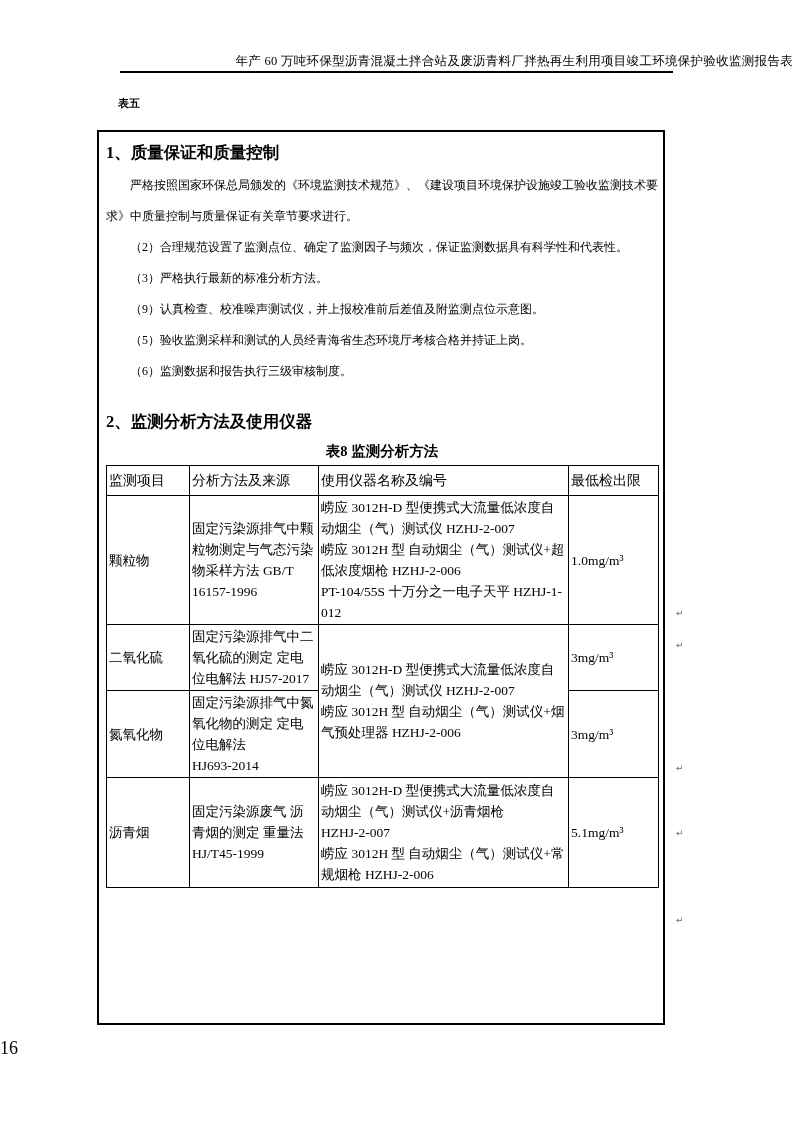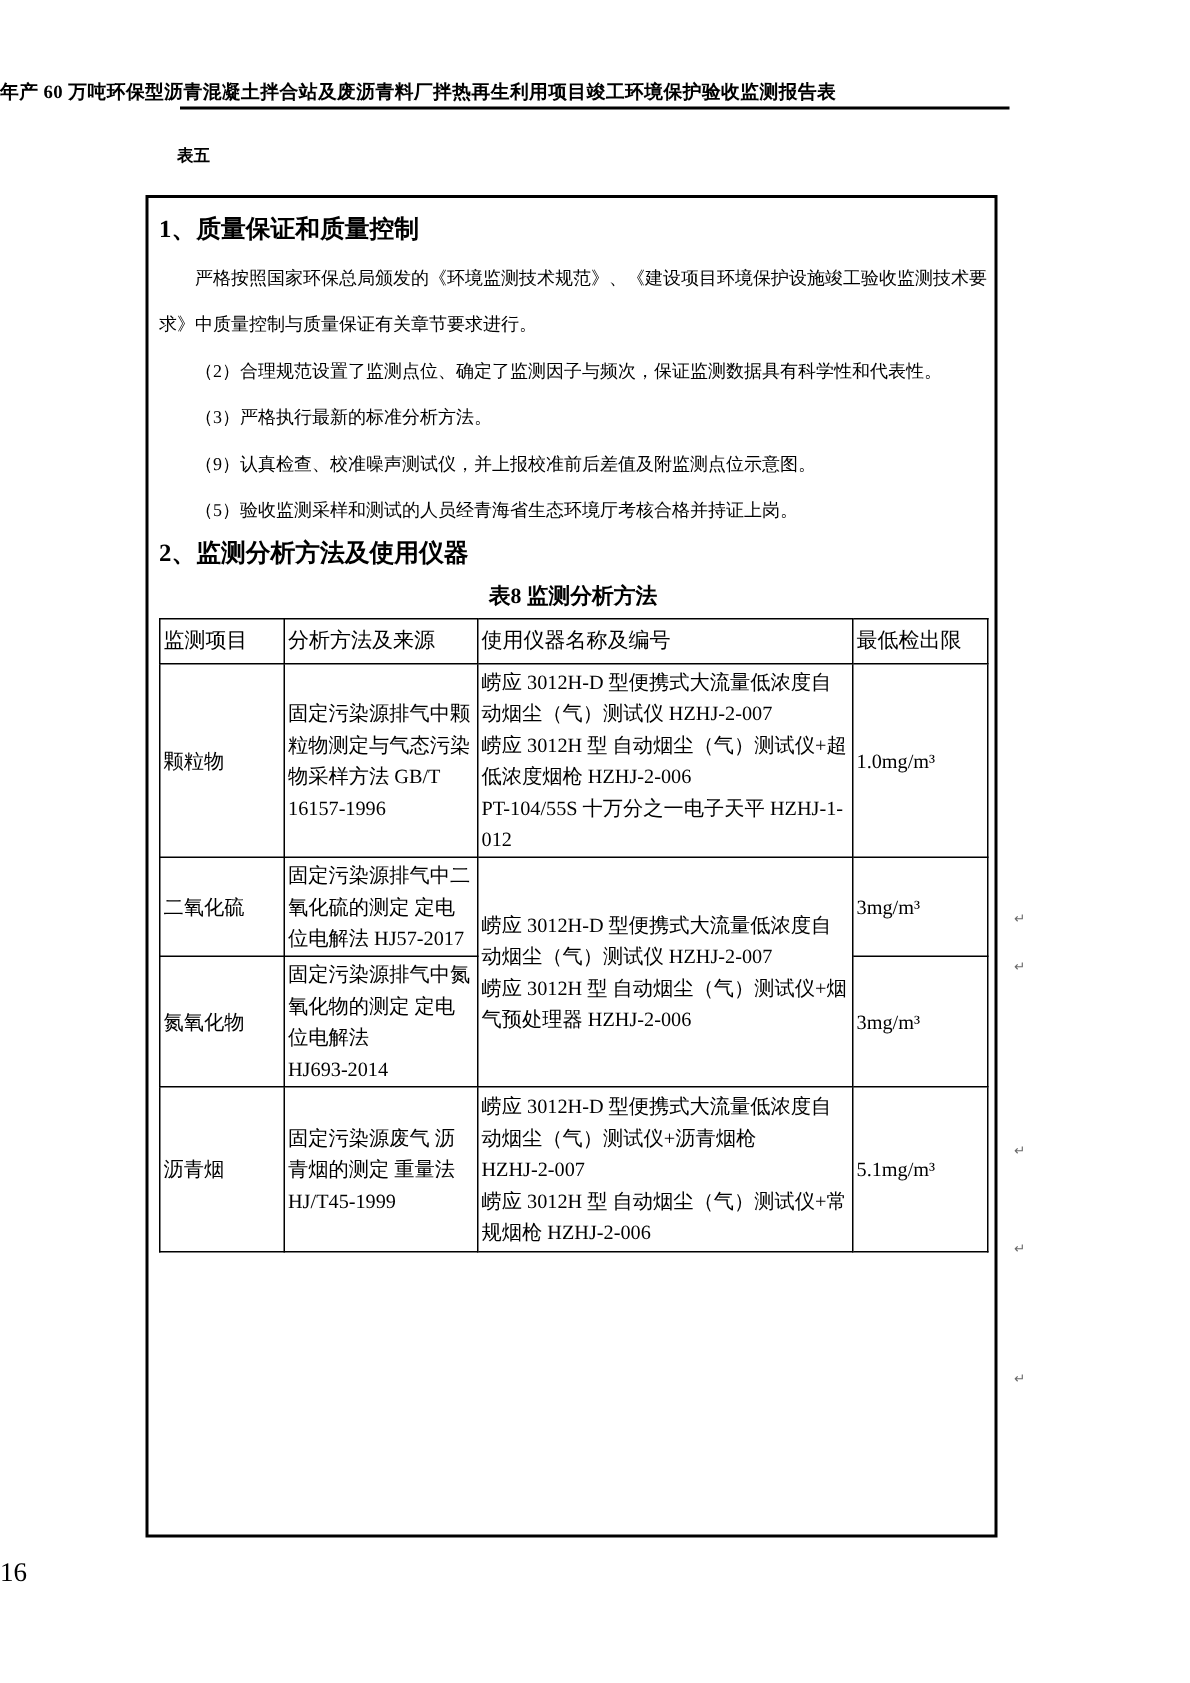--- a/index.html
+++ b/index.html
@@ -1,25 +1,25 @@
 <!DOCTYPE html>
 <html><head>
 <meta charset="utf-8">
 <style>
   html,body{margin:0;padding:0;background:#fff;}
   .page{position:relative;width:793px;height:1122px;background:#ffffff;color:#000;
         font-family:"Liberation Serif","DejaVu Serif",serif;overflow:hidden;}
-  .hdr{position:absolute;top:53px;left:0;width:100%;text-align:left;
-       font-size:12.5px;font-weight:bold;letter-spacing:0.3px;}
+  .hdr{position:absolute;top:53px;left:0;width:100%;text-align:right;
+       font-size:12.5px;font-weight:normal;letter-spacing:0.3px;}
   .hdr-rule{position:absolute;left:120px;top:71px;width:553px;height:2px;background:#000;}
   .tbl-label{position:absolute;left:118px;top:96px;font-size:11px;font-weight:bold;}
   .box{position:absolute;left:97px;top:130px;width:568px;height:895px;
        border:2px solid #000;box-sizing:border-box;padding:8px 5px 0 7px;}
   .box h2{margin:0 0 5px 0;font-size:16.5px;line-height:25px;font-weight:bold;}
-  .box h2.m2{margin-top:0;margin-bottom:4px;}
+  .box h2.m2{margin-top:22px;margin-bottom:4px;}
   .box p{margin:0;font-size:12px;line-height:31px;text-indent:2em;text-align:justify;}
   .t8-title{text-align:center;font-weight:bold;font-size:14.5px;line-height:22px;
             margin-top:6px;margin-bottom:3px;}
   table.t8{border-collapse:collapse;width:552px;table-layout:fixed;}
   .t8 th,.t8 td{border:1px solid #000;text-align:left;vertical-align:middle;
        font-size:13.5px;line-height:21px;padding:1px 2px;font-weight:normal;}
   .t8 th{font-size:14px;height:27px;}
   .pre{white-space:pre-line;}
   .r-kel td{height:122px;}
   .r-so2 td{height:62px;}
@@ -40,20 +40,21 @@
   <div class="tbl-label">表五</div>
 
   <div class="box">
 
     <h2>1、质量保证和质量控制</h2>
     <p>严格按照国家环保总局颁发的《环境监测技术规范》、《建设项目环境保护设施竣工验收监测技术要求》中质量控制与质量保证有关章节要求进行。</p>
     <p>（2）合理规范设置了监测点位、确定了监测因子与频次，保证监测数据具有科学性和代表性。</p>
     <p>（3）严格执行最新的标准分析方法。</p>
     <p>（9）认真检查、校准噪声测试仪，并上报校准前后差值及附监测点位示意图。</p>
     <p>（5）验收监测采样和测试的人员经青海省生态环境厅考核合格并持证上岗。</p>
+    <p>（6）监测数据和报告执行三级审核制度。</p>
 
     <h2 class="m2">2、监测分析方法及使用仪器</h2>
 
     <div class="t8-title">表8  监测分析方法</div>
 
     <table class="t8">
       <colgroup>
         <col style="width:83px">
           <col style="width:129px">
           <col style="width:250px">

